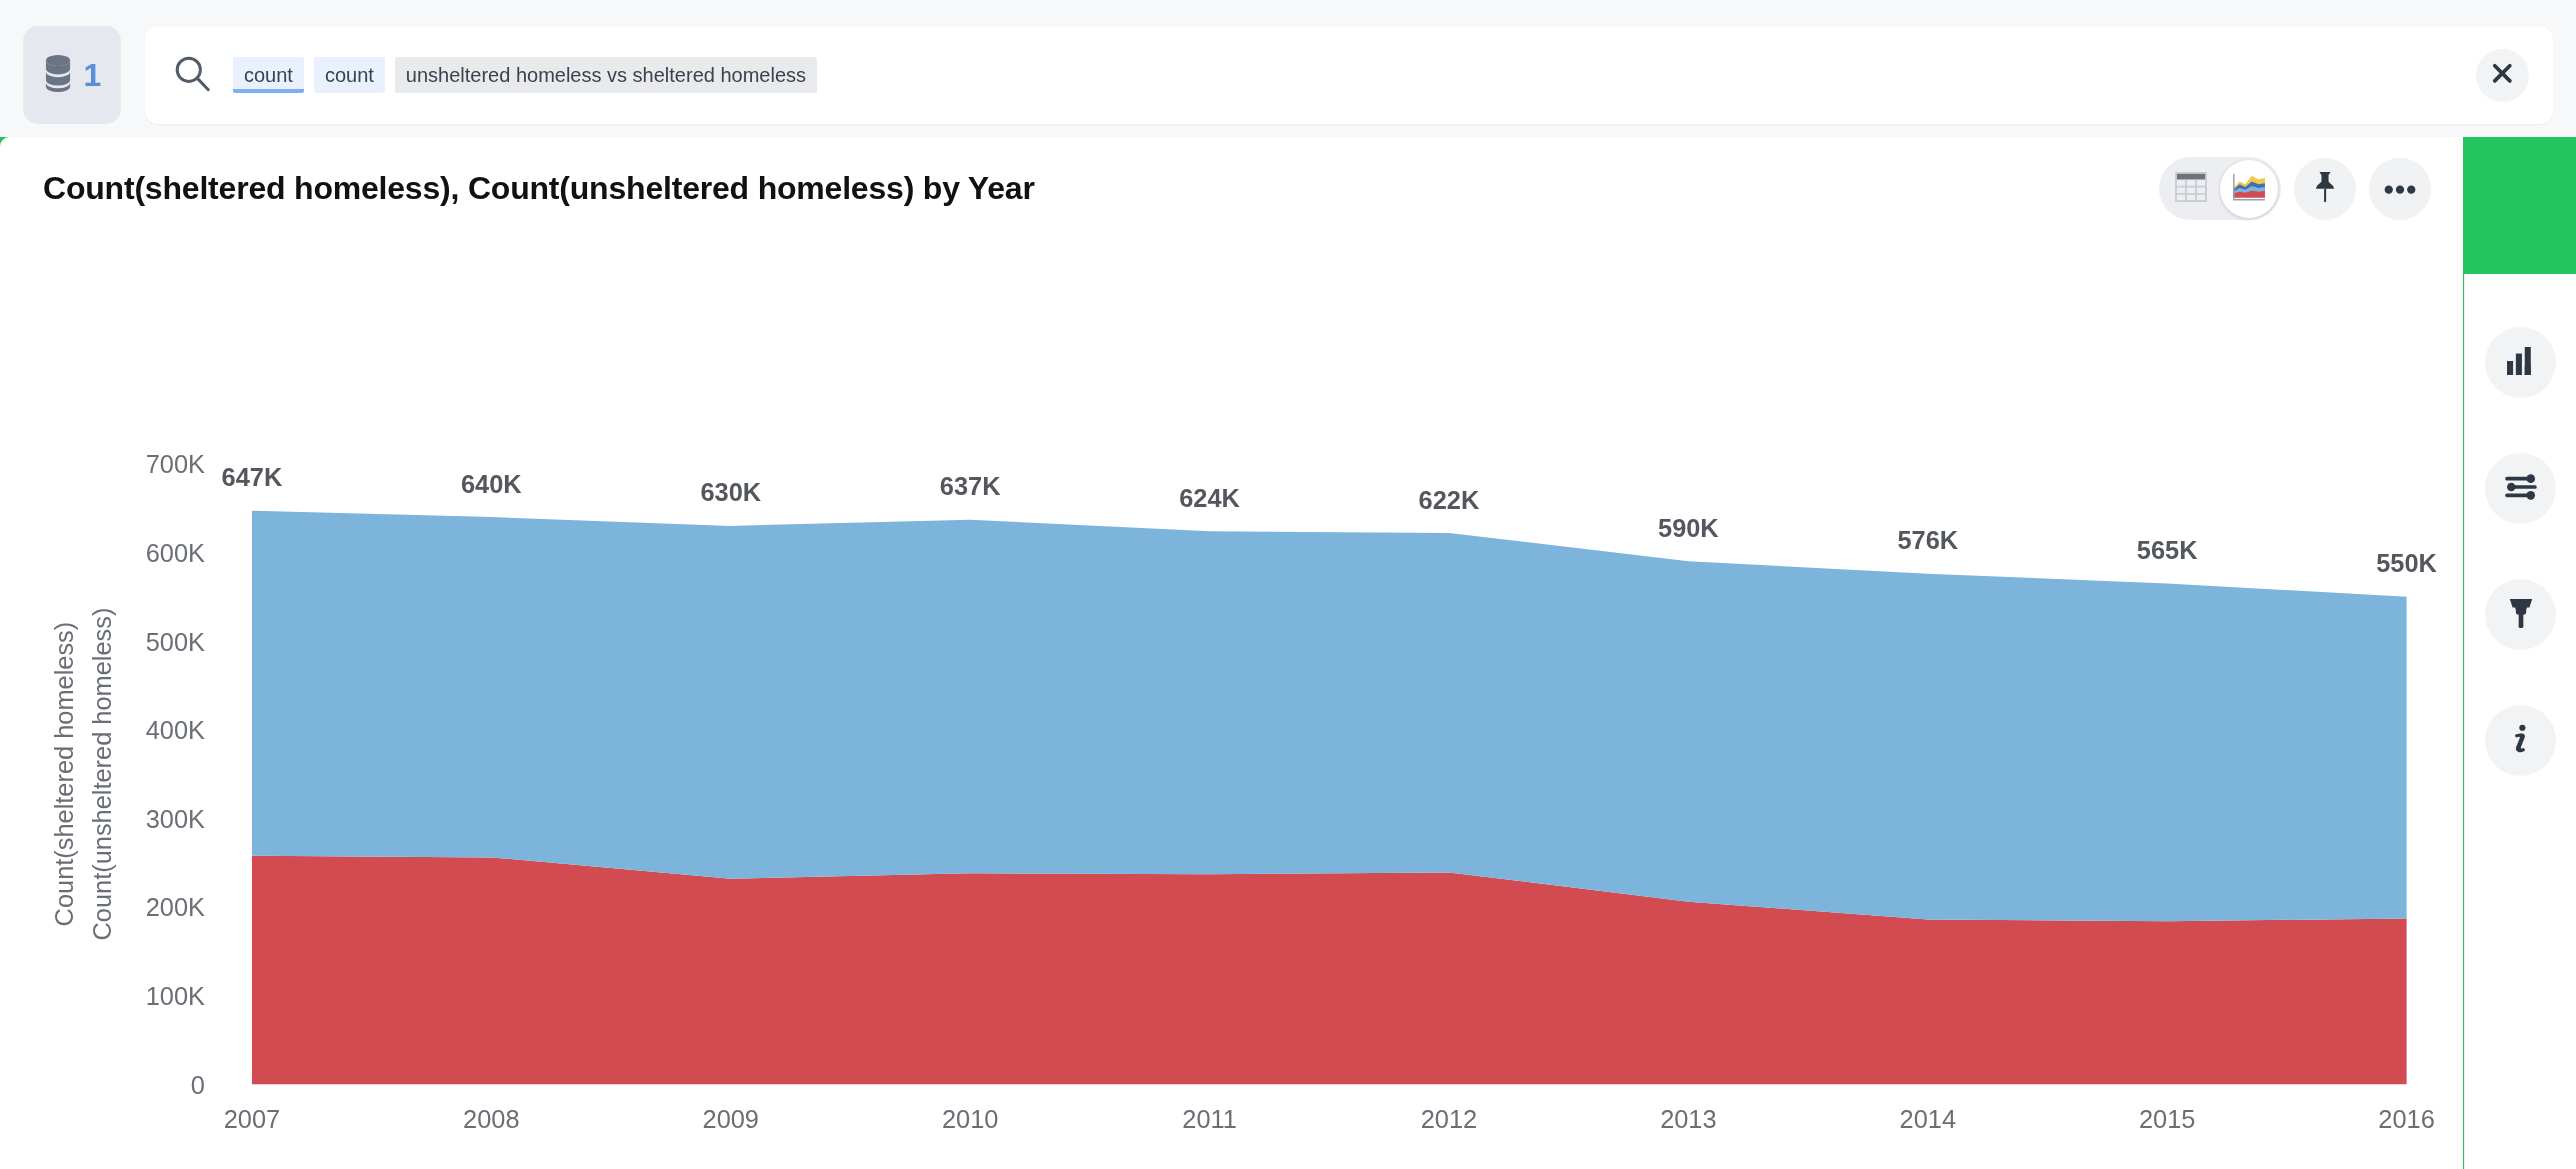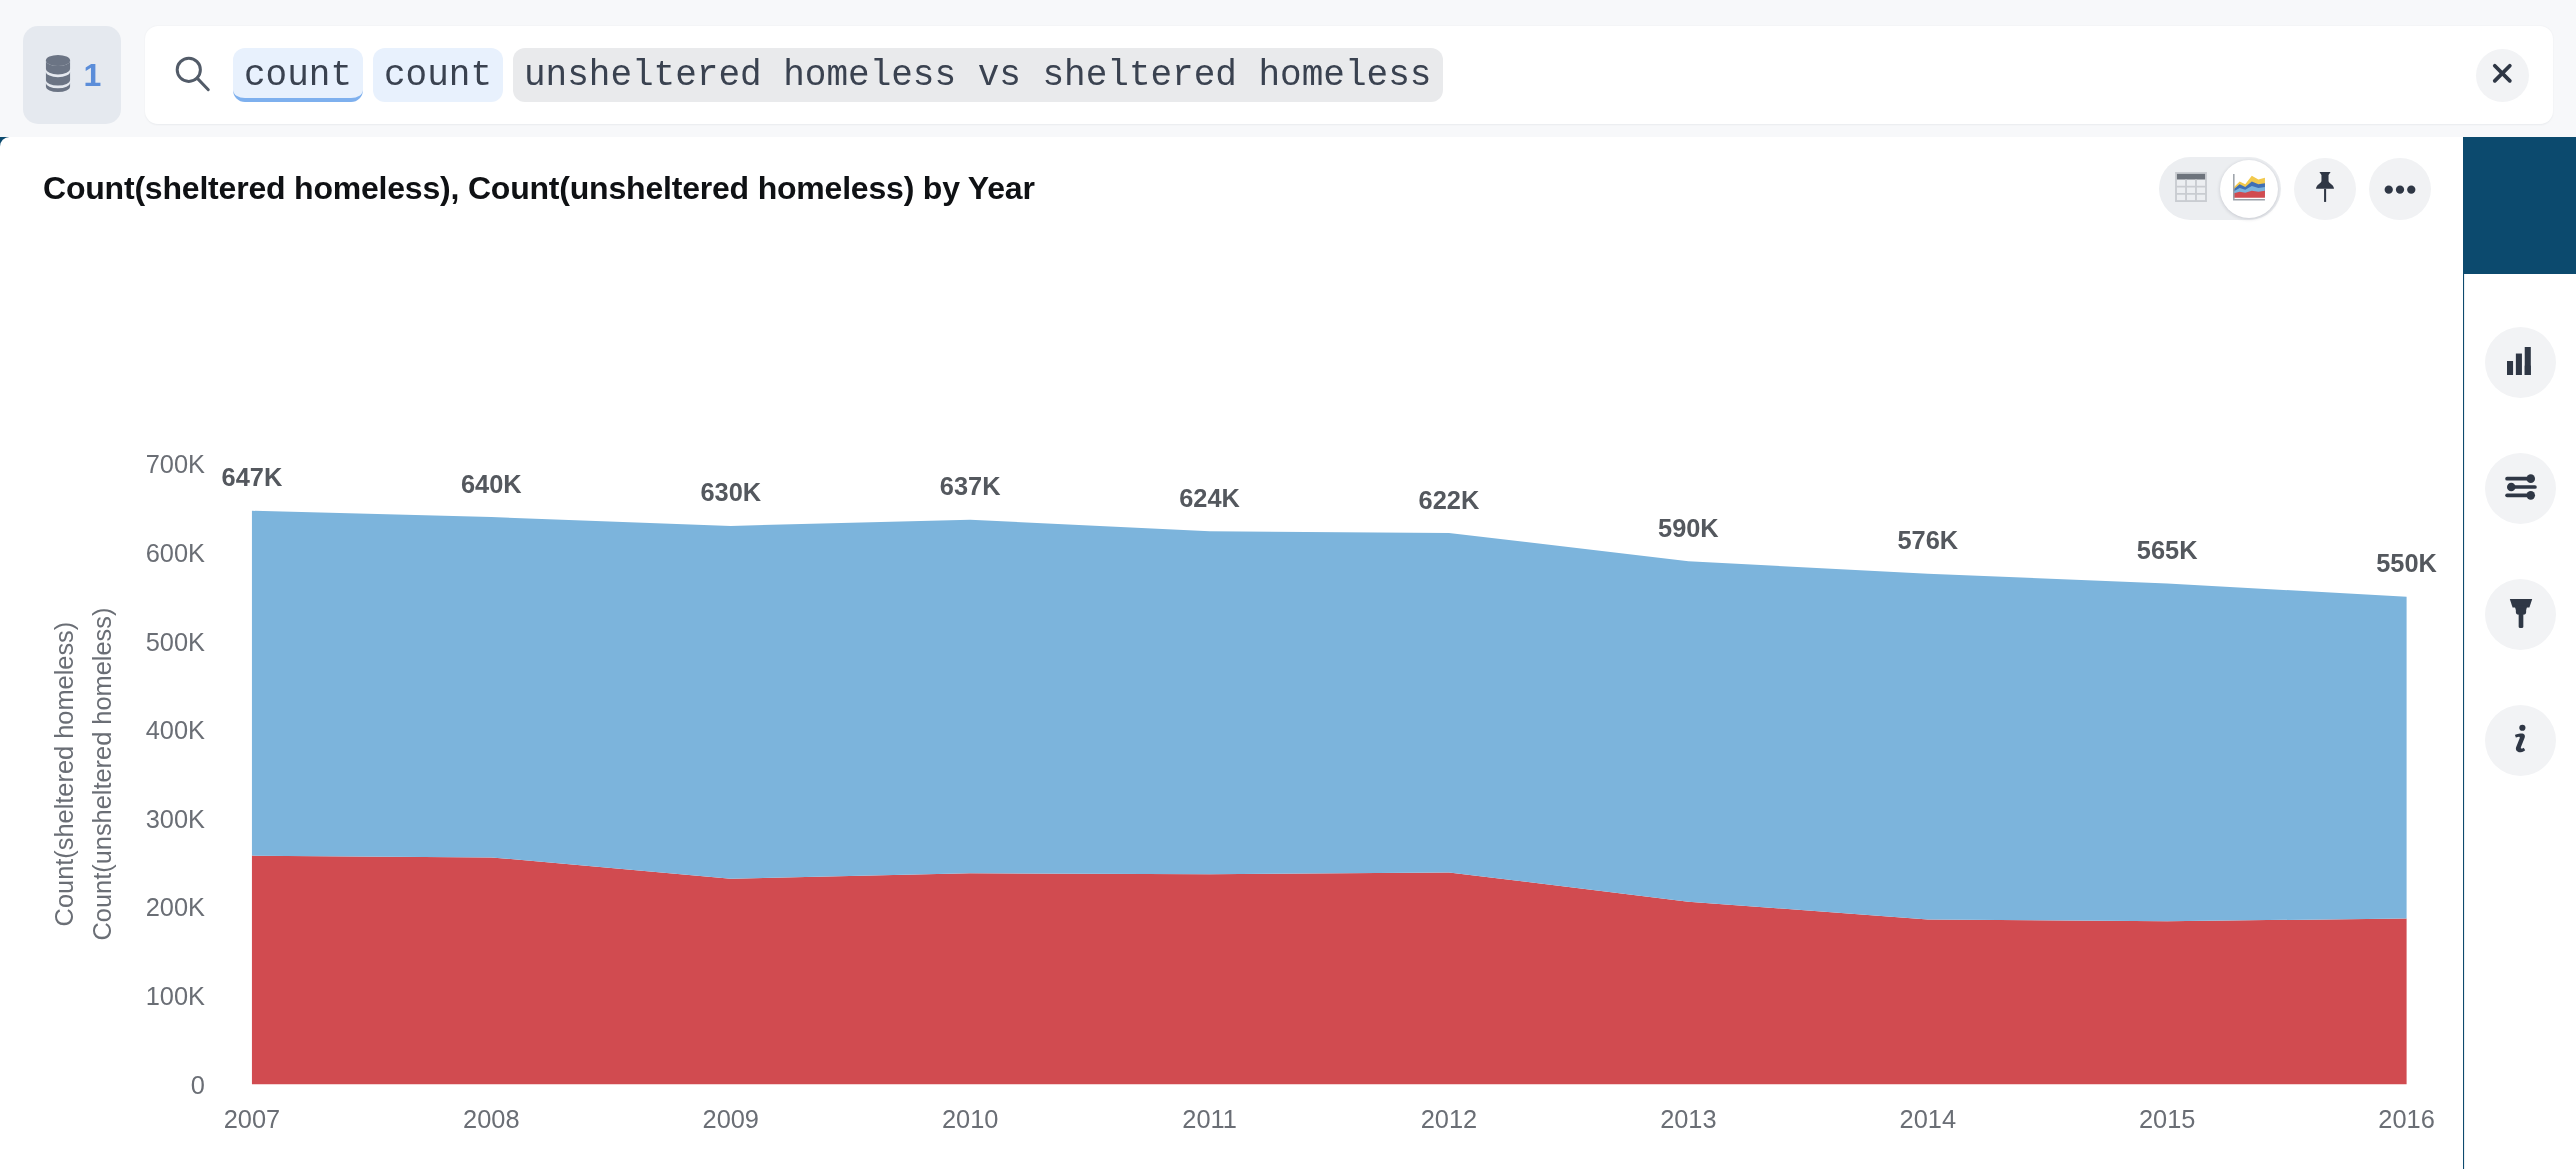--- a/index.html
+++ b/index.html
@@ -36,42 +36,41 @@
     flex: 1 1 auto; height: 98px;
     background: #ffffff;
     border-radius: 13px;
     display: flex; align-items: center;
     padding: 0 24.4px 0 28px;
     box-shadow: 0 0.9px 1.9px rgba(20,30,50,.06);
   }
   .search-icon { flex: 0 0 auto; margin-right: 20.7px; }
   .tokens { display: flex; align-items: center; gap: 9.4px; flex: 1 1 auto; min-width: 0; }
   .token {
-    font-size: 36px; color: #3a4250;
+    font-size: 20px; color: #3a4250;
     padding: 6.6px 11.3px 6.6px 11.3px;
-    border-radius: 12px;
+    border-radius: 2px;
     white-space: nowrap;
-    font-family: Liberation Mono, monospace;
   }
   .token.kw { background: #e8f1fd; }
   .token.kw.active { border-bottom: 4.7px solid #7eb0ee; padding-bottom: 1.9px; }
   .token.phrase { background: #e9eaec; color: #3a4250; text-align: center; }
   .clear-btn {
     flex: 0 0 auto;
     width: 53px; height: 53px; border-radius: 50%;
     background: #f2f3f5;
     display: flex; align-items: center; justify-content: center;
     cursor: pointer;
   }
 
   
   .content {
     position: absolute; left: 0; top: 137px;
     width: 2576px; height: 1032px;
-    background: #0c4a6e;
+    background: #22c55e;
   }
   .card {
     position: absolute; left: 0; top: 0;
     width: 2463px; height: 1032px;
     background: #ffffff;
     border-top-left-radius: 9.4px;
     overflow: hidden;
   }
   .card-header {
     position: absolute; left: 0; top: 0;

